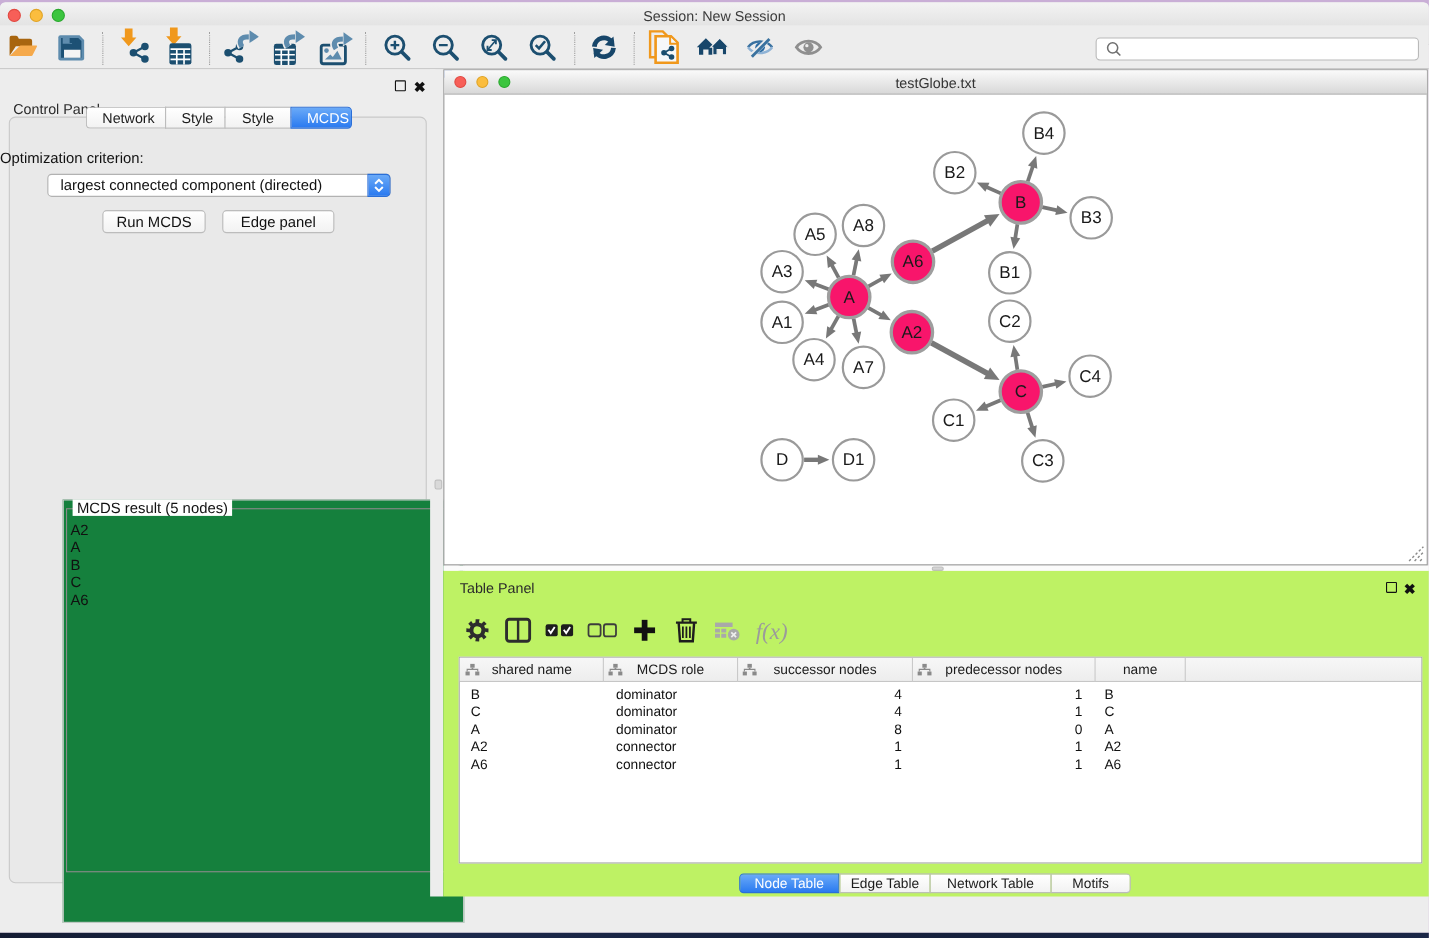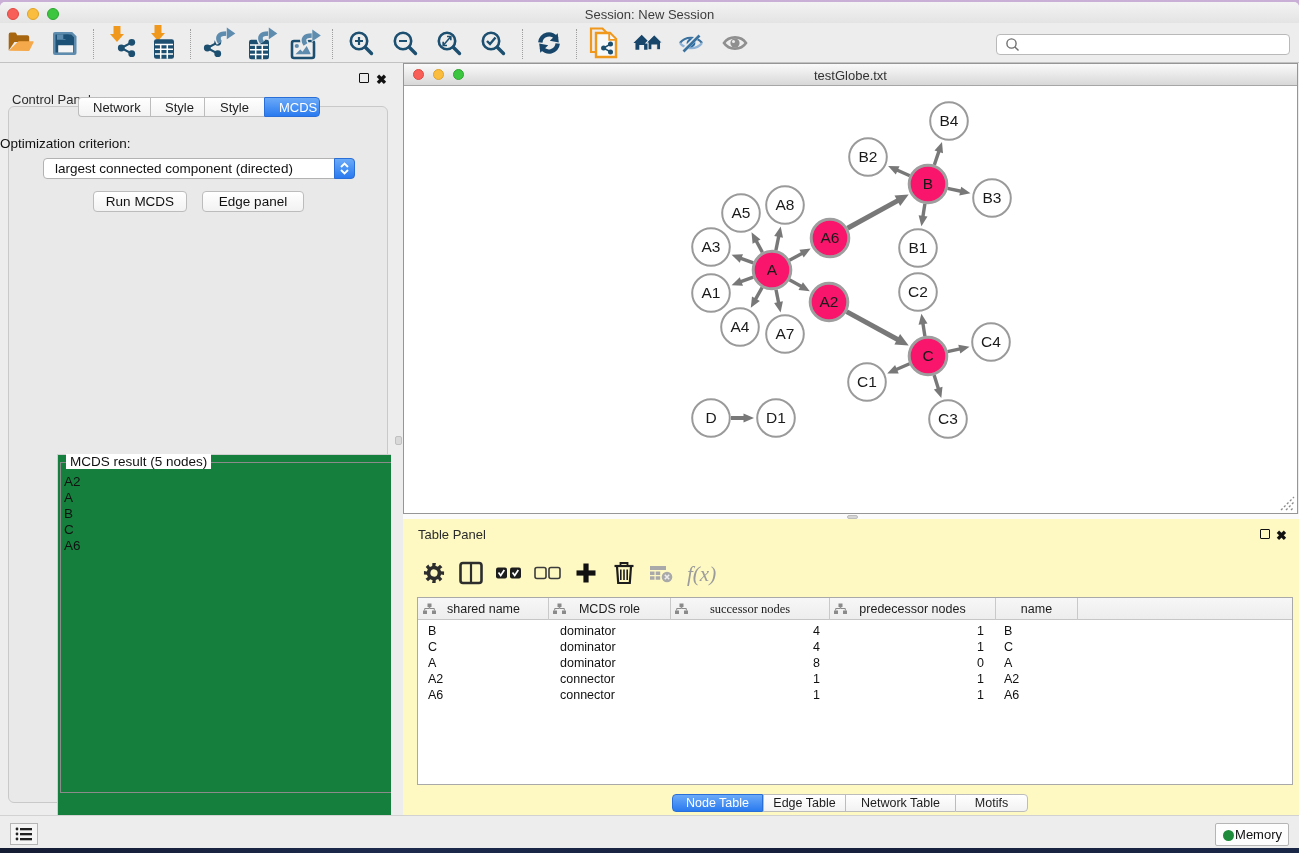--- a/index.html
+++ b/index.html
@@ -30,21 +30,21 @@
 #listwrap { position:absolute; left:17px; top:391px; width:365px; height:385px; background:#15803d; border:1px solid #cfcfcf;margin-left:40px; }
 #listscroll { position:absolute; right:3px; top:8px; width:14px; height:332px; background:#fafafa; border:1px solid #e3e3e3; }
 #fieldset { position:absolute; left:2px; top:7px; width:358px; height:331px; border:1px solid #8b8b8b; }
 #fieldlegend { position:absolute; left:5px; top:-9px; background:#fff; padding:0 4px; font-size:13.5px; color:#111; }
 #mcdslist { position:absolute; left:3px; top:11px; font-size:13.5px; color:#111; line-height:16.1px; }
 
 #netwin { position:absolute; left:403px; top:61px; width:895px; height:451px; background:#fff; border:1px solid #969696; }
 #nettitle { position:absolute; left:0; top:0; width:100%; height:22px; background:linear-gradient(#fafafa,#d8d8d8); border-bottom:1px solid #a6a6a6; }
 #nettitle .title { position:absolute; width:100%; text-align:center; top:4px; font-size:13px; color:#333; }
 
-#tpanel { position:absolute; left:403px; top:517px; width:896px; height:296px; background:#fef9c3; }
+#tpanel { position:absolute; left:403px; top:517px; width:896px; height:296px; background:#bef264; }
 #tpanel .hdr { position:absolute; left:15px; top:8px; font-size:13px; color:#2b2b2b; }
 #ttoolbar { position:absolute; left:14px; top:38px; width:868px; height:40px; }
 #tablebox { position:absolute; left:14px; top:78px; width:876px; height:188px; background:#fff; border:1px solid #a9a9a9; }
 #thead { position:absolute; left:0; top:0; width:874px; height:22px; background:linear-gradient(#f7f7f7,#ededed); border-bottom:1px solid #c6c6c6; font-size:12.5px; color:#1c1c1c; }
 .thcell { position:absolute; top:0; height:22px; border-right:1px solid #c9c9c9; text-align:center; line-height:22px; }
 .trow { position:absolute; font-size:12.5px; color:#111; }
 #bottabs { position:absolute; left:269px; top:275px; height:20px; display:flex; font-size:12.5px; }
 #bottabs .tab { height:18px; line-height:17px; background:linear-gradient(#ffffff,#f2f2f2); border:1px solid #bcbcbc; border-right:none; color:#1c1c1c; text-align:center; }
 #bottabs .tab.sel { background:linear-gradient(#6aaaf8,#2a7af0); color:#fff; border:1px solid #2a6fd8; border-radius:4px 0 0 4px; }
 #bottabs .tab.last { border-right:1px solid #bcbcbc; border-radius:0 4px 4px 0; }
@@ -409,21 +409,21 @@
               </g>
             </svg>shared name</div>
           <div class="thcell" style="left:131px; width:122px;"><svg width="13" height="12" viewBox="0 0 13 12" style="position:absolute;left:4px;top:5px;">
               <g fill="#8a8a8a">
                 <rect x="4.5" y="0.5" width="4" height="3.5"></rect>
                 <rect x="0" y="7.5" width="4" height="3.5"></rect>
                 <rect x="9" y="7.5" width="4" height="3.5"></rect>
                 <path d="M6.2,4 L6.2,5.5 L1.7,5.5 L1.7,7.5 M6.8,4 L6.8,5.5 L11.3,5.5 L11.3,7.5" stroke="#8a8a8a" fill="none" stroke-width="1"></path>
               </g>
             </svg>MCDS role</div>
-          <div class="thcell" style="left:253px; width:159px;font-family:Liberation Serif, serif;"><svg width="13" height="12" viewBox="0 0 13 12" style="position:absolute;left:4px;top:5px;">
+          <div class="thcell" style="left:253px; width:159px;"><svg width="13" height="12" viewBox="0 0 13 12" style="position:absolute;left:4px;top:5px;">
               <g fill="#8a8a8a">
                 <rect x="4.5" y="0.5" width="4" height="3.5"></rect>
                 <rect x="0" y="7.5" width="4" height="3.5"></rect>
                 <rect x="9" y="7.5" width="4" height="3.5"></rect>
                 <path d="M6.2,4 L6.2,5.5 L1.7,5.5 L1.7,7.5 M6.8,4 L6.8,5.5 L11.3,5.5 L11.3,7.5" stroke="#8a8a8a" fill="none" stroke-width="1"></path>
               </g>
             </svg>successor nodes</div>
           <div class="thcell" style="left:412px; width:166px;"><svg width="13" height="12" viewBox="0 0 13 12" style="position:absolute;left:4px;top:5px;">
               <g fill="#8a8a8a">
                 <rect x="4.5" y="0.5" width="4" height="3.5"></rect>
@@ -460,29 +460,14 @@
 <div class="trow" style="left:466px; width:100px; top:90px; text-align:right;">1</div>
 <div class="trow" style="left:586px; top:90px;">A6</div>
     </div>
     <div id="bottabs">
       <div class="tab sel" style="width:91px;">Node Table</div>
       <div class="tab" style="width:82px;">Edge Table</div>
       <div class="tab" style="width:110px;">Network Table</div>
       <div class="tab last" style="width:73px;">Motifs</div>
     </div>
   </div>
-  <div id="statusbar">
-    <div id="listbtn">
-      <svg width="26" height="20" viewBox="0 0 26 20">
-          <g fill="#222">
-            <circle cx="6" cy="5" r="1.4"></circle>
-            <circle cx="6" cy="10" r="1.4"></circle>
-            <circle cx="6" cy="15" r="1.4"></circle>
-            <rect x="9" y="4" width="12" height="2.3"></rect>
-            <rect x="9" y="9" width="12" height="2.3"></rect>
-            <rect x="9" y="14" width="12" height="2.3"></rect>
-          </g>
-        </svg>
-    </div>
-    <div id="membtn"><span class="dot"></span>Memory</div>
-  </div>
 </div>
 <div id="darkstrip"></div>
 
 </body></html>

